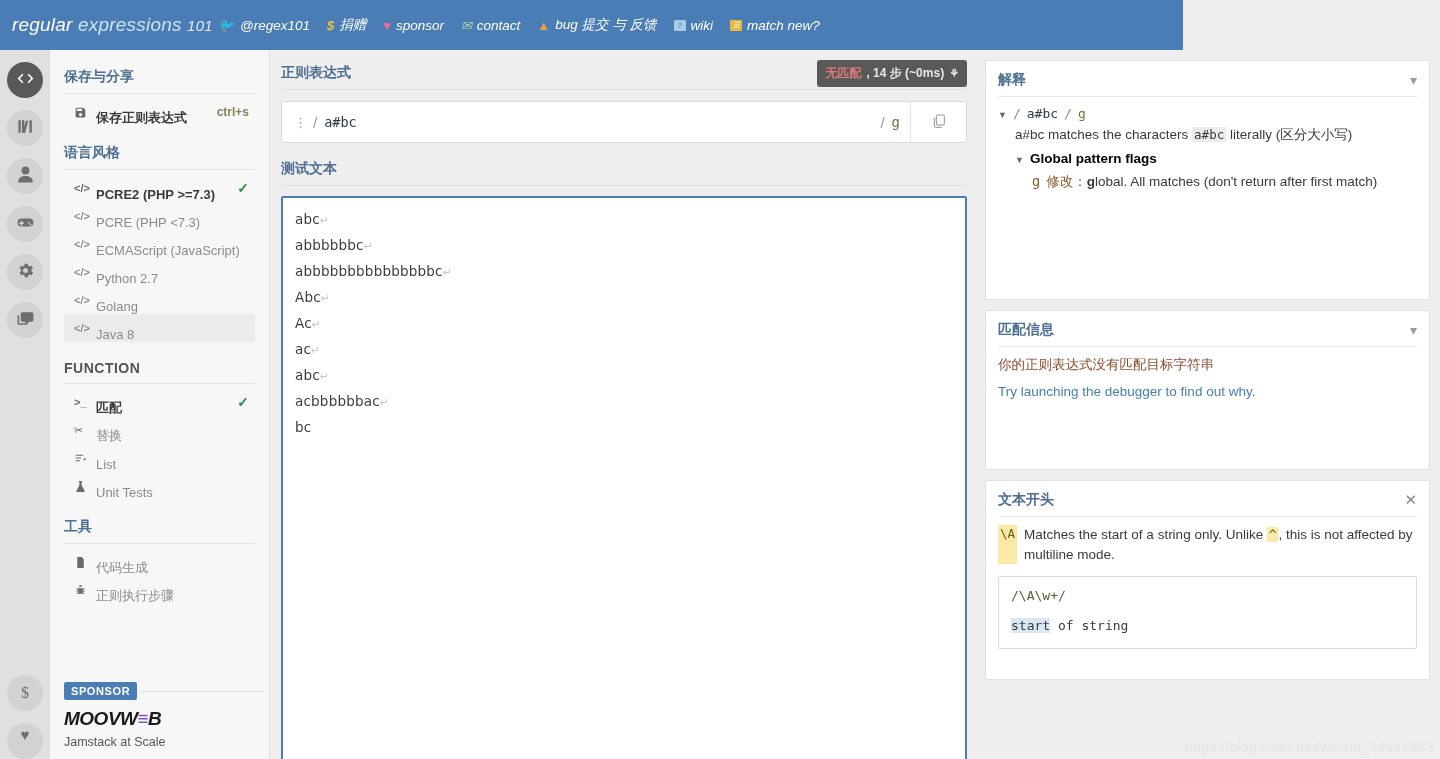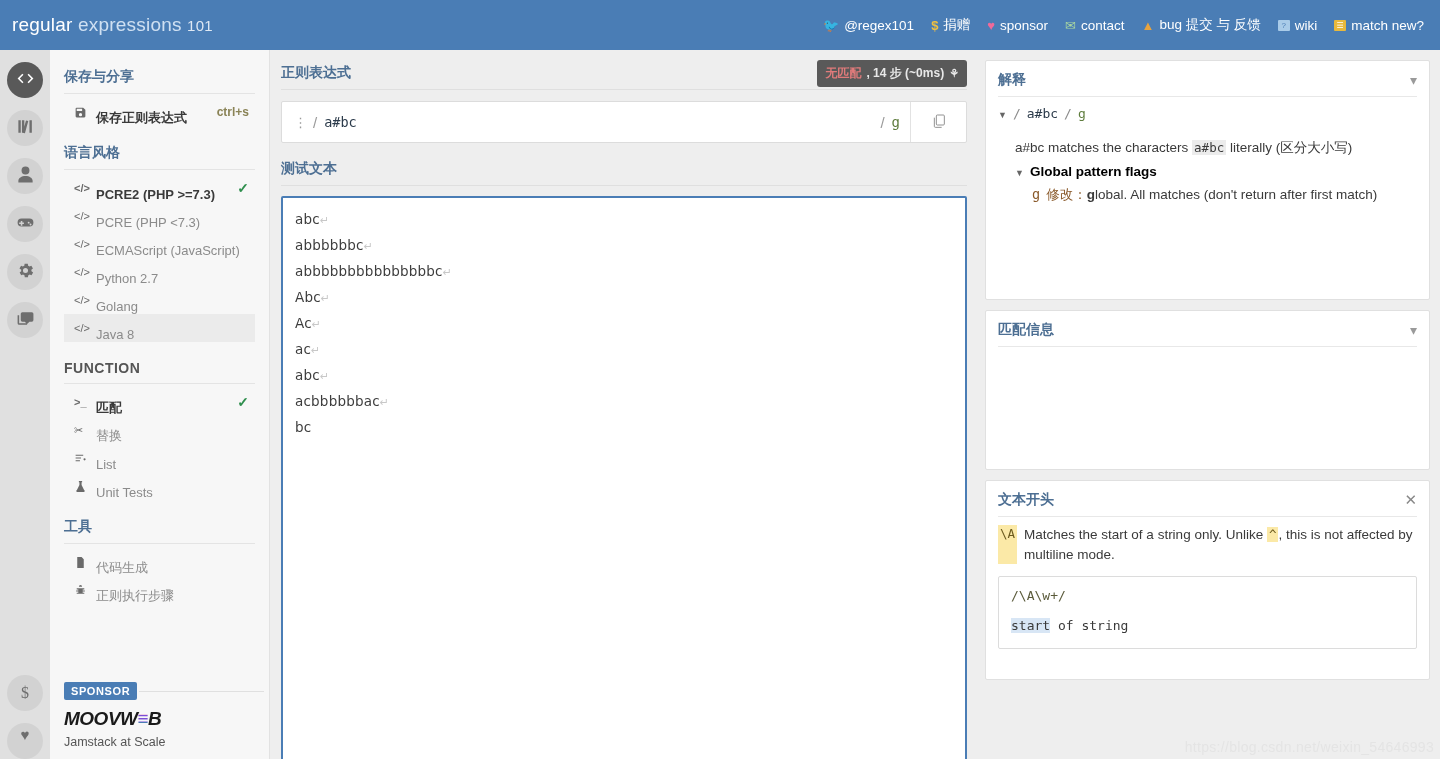--- a/index.html
+++ b/index.html
@@ -9,25 +9,25 @@
     overflow: hidden;
     background: #eeeeee;
     font-family: "Liberation Sans", sans-serif;
     font-size: 13px;
     color: #333;
   }
 
   
   .topbar {
     position: absolute; left: 0; top: 0;
-    width: 1440px; height: 50px;
+    width: 1183px; height: 50px;
     background: #4a7db5;
     display: flex; align-items: center;
-    justify-content: space-between;
     padding: 0 10px 0 12px;
+    font-style: italic;
   }
   .logo {
     font-size: 19px;
     color: #ffffff;
     letter-spacing: .2px;
     white-space: nowrap;
   }
   .logo .lite { color: #cfe0f2; }
   .logo .num { font-size: 15px; color: #dfe9f4; }
   .topnav { display: flex; align-items: center; gap: 5px; }
@@ -211,21 +211,21 @@
   .chev { color: #9a9a9a; font-size: 14px; cursor: pointer; font-weight: normal; }
   .xclose { color: #888; font-size: 15px; cursor: pointer; font-weight: normal; }
   .panel-body { padding-top: 8px; font-size: 13.5px; color: #3a3a3a; line-height: 1.45; }
 
   .exp-row { display: flex; align-items: baseline; gap: 6px; }
   .caret { color: #666; font-size: 9px; }
   .mono { font-family: "DejaVu Sans Mono", monospace; font-size: 13px; }
   .tok-slash { color: #8a8a8a; }
   .tok-pat { color: #2b3a4a; }
   .tok-flag { color: #5f7d3e; }
-  .exp-desc { padding-left: 17px; margin-top: 14px; }
+  .exp-desc { padding-left: 17px; margin-top: 1px; }
   .hl-gray { background: #ececec; padding: 0 2px;
              font-family: "DejaVu Sans Mono", monospace; font-size: 12.5px; }
   .exp-sub { padding-left: 17px; margin-top: 5px; display: flex; gap: 6px; align-items: baseline; }
   .exp-sub b { color: #000000; }
   .exp-sub2 { padding-left: 34px; margin-top: 3px; }
   .flag-g { color: #8a5a2b; font-family: "DejaVu Sans Mono", monospace; }
   .mod-cn { color: #8a5a2b; }
 
   .explain-panel { height: 240px; }
   .matchinfo-panel { height: 160px; }
@@ -516,20 +516,24 @@
       </div>
       <div class="exp-sub2"><span class="flag-g">g</span><span class="mod-cn" style="margin-left:6px;">修改：</span><b>g</b><span>lobal. All matches (don't return after first match)</span></div>
     </div>
   </div>
 
   <div class="panel matchinfo-panel">
     <div class="panel-head">
       <span>匹配信息</span>
       <span class="chev">▾</span>
     </div>
+    <div class="panel-body">
+      <div class="nomatch">你的正则表达式没有匹配目标字符串</div>
+      <div class="dbg-link">Try launching the debugger to find out why.</div>
+    </div>
   </div>
 
   <div class="panel quick-panel">
     <div class="panel-head">
       <span>文本开头</span>
       <span class="xclose">✕</span>
     </div>
     <div class="panel-body">
       <div class="quick-line">
         <span class="hl-yellow">\A</span>

